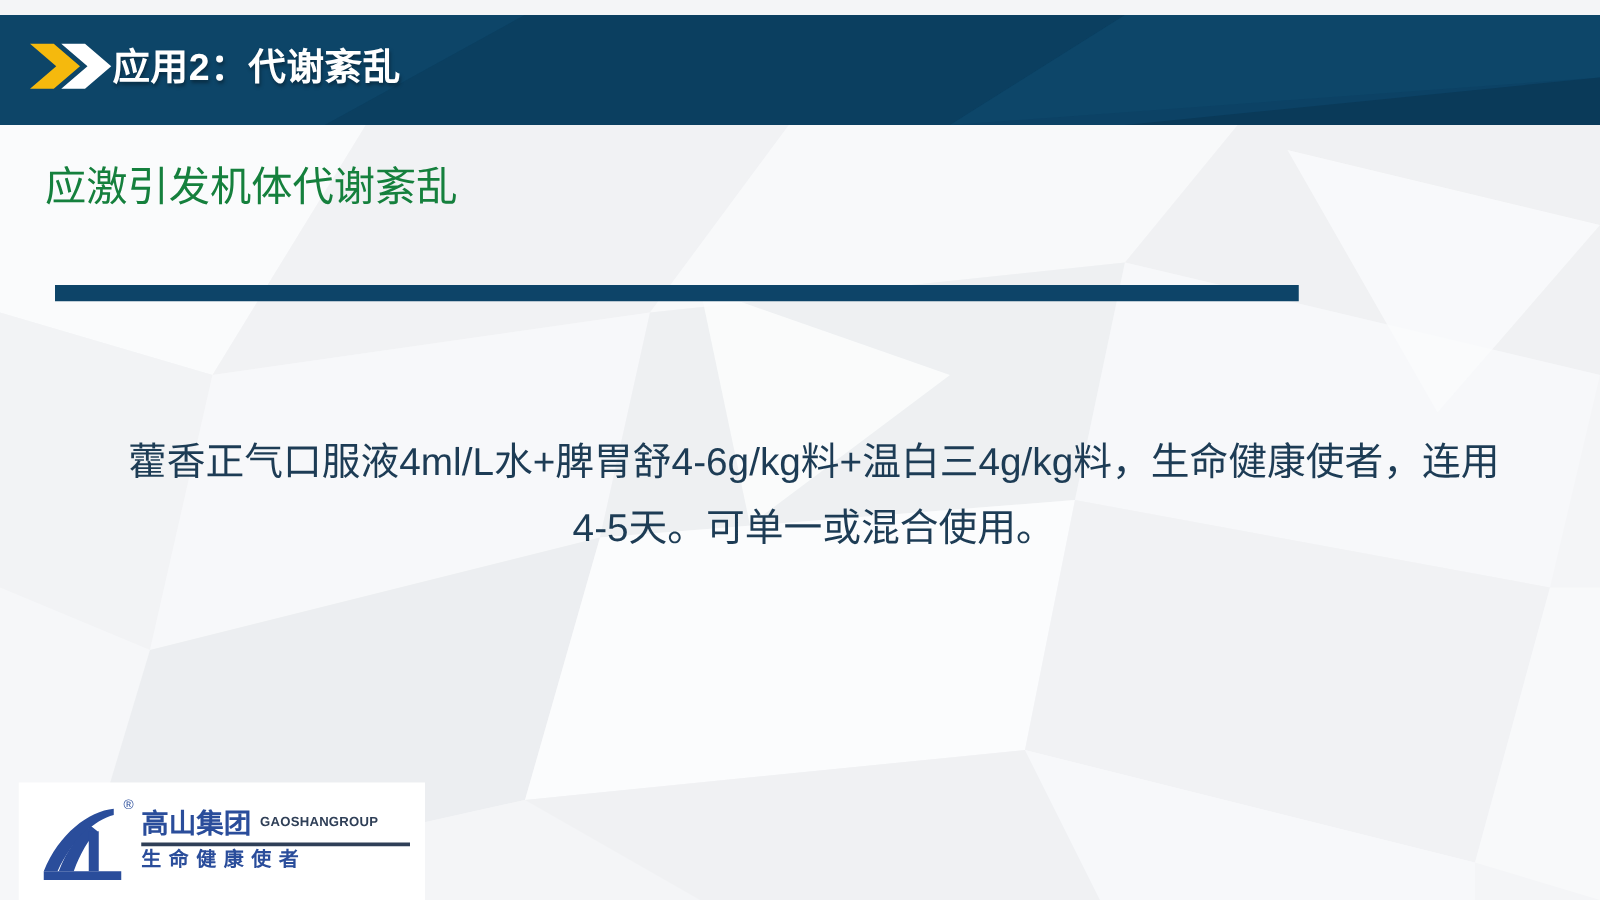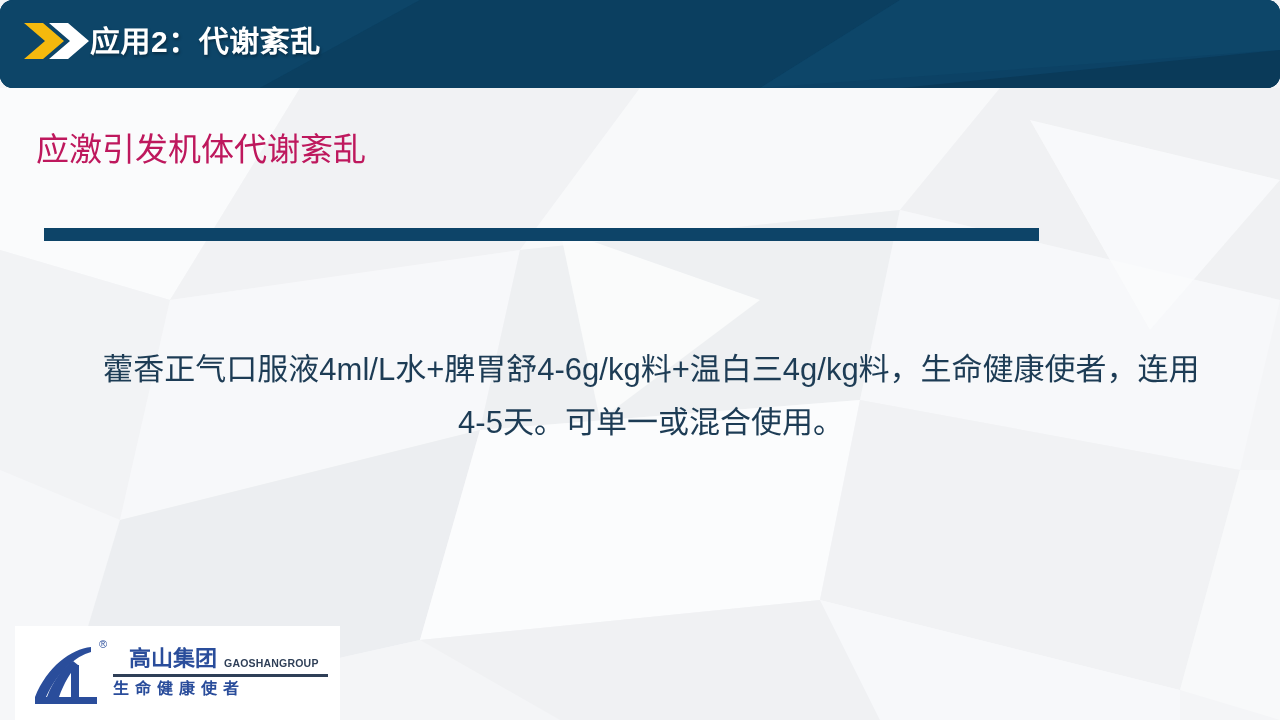--- a/index.html
+++ b/index.html
@@ -12,41 +12,40 @@
   .slide{
     position:relative;width:1280px;height:720px;overflow:hidden;
     background:#f4f5f7;
   }
 
   
   .bg-poly{position:absolute;inset:0;width:1280px;height:720px;z-index:0;}
 
   
   .header{
-    position:absolute;left:0;top:0;width:1280px;height:88px;z-index:3;
+    position:absolute;left:0;top:12px;width:1280px;height:88px;z-index:3;
     background:#0c4265;
     overflow:hidden;
-    border-radius:13px;
   }
   .header-poly{position:absolute;inset:0;width:1280px;height:88px;}
   .chev-wrap{
     position:absolute;left:24px;top:19px;width:66px;height:44px;z-index:4;
   }
   .slide-title{
     position:absolute;left:90px;top:17px;z-index:4;
     color:#ffffff;
     font-size:30px;font-weight:bold;letter-spacing:0.5px;
     text-shadow:1px 2px 3px rgba(0,0,0,0.35);
     white-space:nowrap;
   }
 
   
   .lead{
     position:absolute;left:36px;z-index:2;
-    color:#be185d;
+    color:#15803d;
     font-size:33px;line-height:1.0;
     white-space:nowrap;
   }
   .lead-1{top:133px;}
   .lead-2{top:191px;}
 
   .underline-bar{
     position:absolute;left:44px;top:228px;width:995px;height:13px;z-index:2;
     background:#0d4468;
   }
@@ -70,23 +69,22 @@
     position:relative;width:74px;height:64px;margin-left:16px;flex:none;
   }
   .logo-reg{
     position:absolute;right:-2px;top:-2px;
     font-size:11px;color:#2a4d9b;line-height:1;
   }
   .logo-text{
     margin-left:8px;display:flex;flex-direction:column;justify-content:center;
   }
   .logo-row1{
-    display:flex;align-items:flex-end;gap:7px;
+    display:flex;align-items:center;gap:7px;
     padding-bottom:2px;
-    margin-left:16px;
   }
   .logo-cn{
     font-size:22px;font-weight:bold;color:#2a4d9b;letter-spacing:0px;
     line-height:1;
   }
   .logo-en{
     font-size:10.5px;font-weight:bold;color:#2f3f57;letter-spacing:0.2px;
     line-height:1;padding-bottom:1px;
   }
   .logo-rule{

